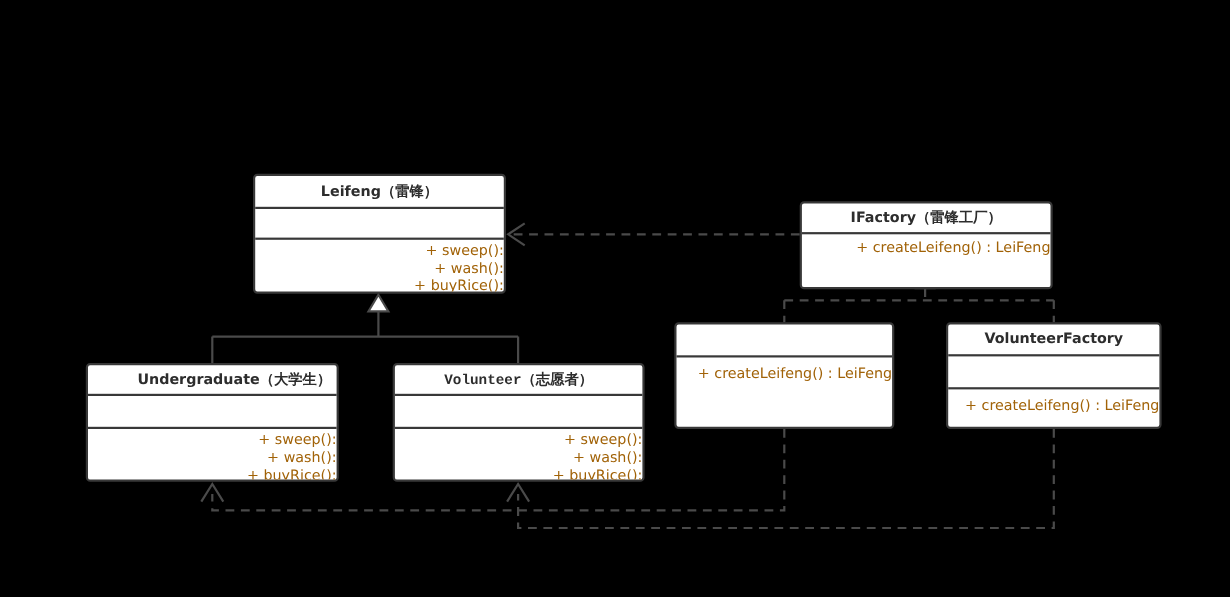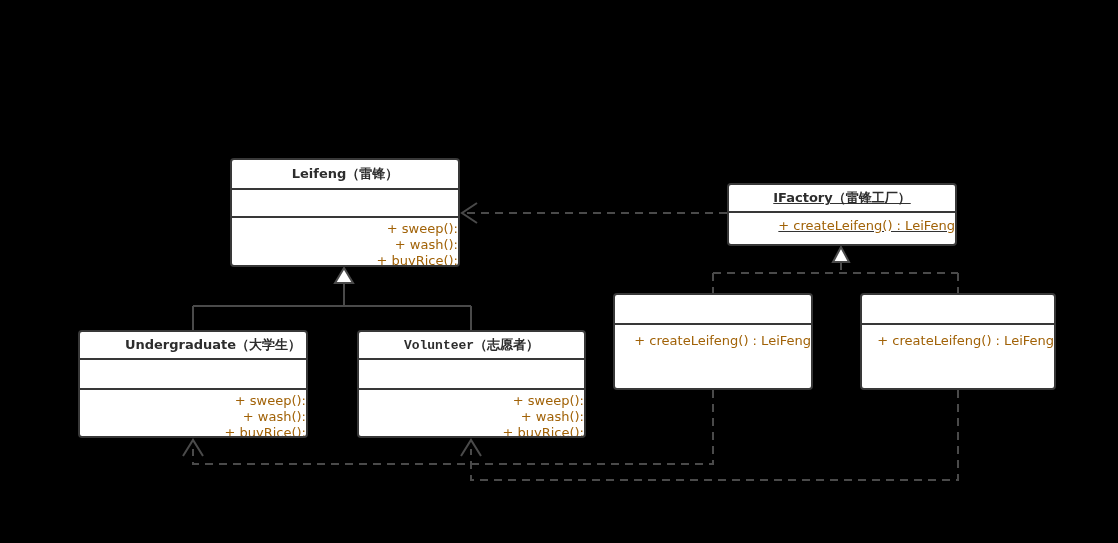--- a/index.html
+++ b/index.html
@@ -80,21 +80,21 @@
   <div class="uml-box" style="left:230px; top:158px; width:230px; height:109px;">
     <div class="uml-title" style="height:30px;">Leifeng（雷锋）</div>
     <div class="uml-attrs" style="height:28px;"></div>
     <div class="uml-methods">
       <span class="method">+ sweep():</span>
       <span class="method">+ wash():</span>
       <span class="method">+ buyRice():</span>
     </div>
   </div>
 
-  <div class="uml-box" style="left:727px; top:183px; width:230px; height:63px;text-decoration:underline;">
+  <div class="uml-box" style="left:727px; top:183px; width:230px; height:80px;">
     <div class="uml-title" style="height:28px;">IFactory（雷锋工厂）</div>
     <div class="uml-methods" style="padding-top:5px;">
       <span class="method">+ createLeifeng() : LeiFeng</span>
     </div>
   </div>
 
   <div class="uml-box" style="left:78px; top:330px; width:230px; height:108px;">
     <div class="uml-title" style="height:28px;padding-left:40px;">Undergraduate（大学生）</div>
     <div class="uml-attrs" style="height:30px;"></div>
     <div class="uml-methods">
@@ -115,19 +115,20 @@
   </div>
 
   <div class="uml-box" style="left:613px; top:293px; width:200px; height:97px;">
     <div class="uml-attrs" style="height:30px;"></div>
     <div class="uml-methods" style="padding-top:8px;">
       <span class="method">+ createLeifeng() : LeiFeng</span>
     </div>
   </div>
 
   <div class="uml-box" style="left:860px; top:293px; width:196px; height:97px;">
+    <div class="uml-title" style="height:29px;">VolunteerFactory</div>
     <div class="uml-attrs" style="height:30px;"></div>
     <div class="uml-methods" style="padding-top:8px;">
       <span class="method">+ createLeifeng() : LeiFeng</span>
     </div>
   </div>
 
 </div>
 
 </body></html>

